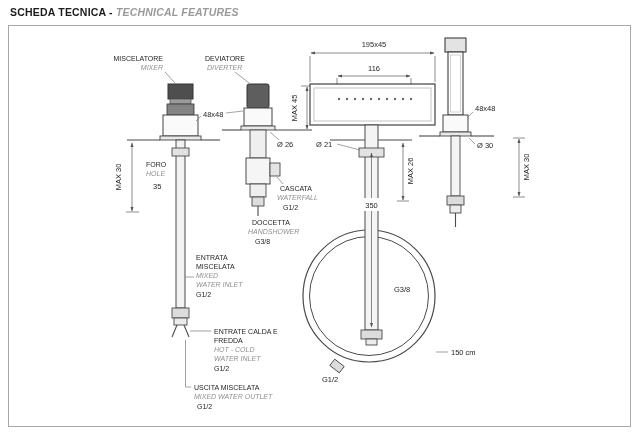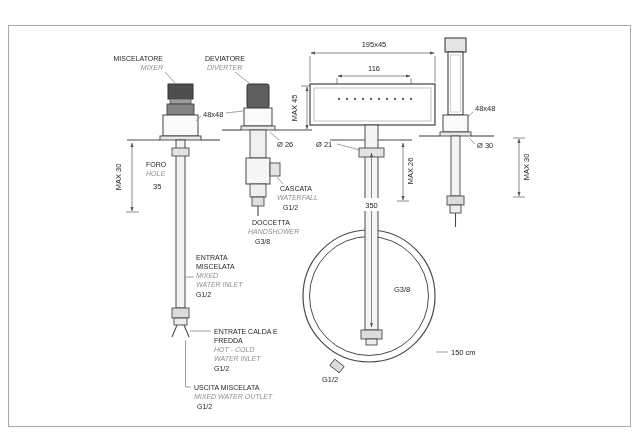--- a/index.html
+++ b/index.html
@@ -16,20 +16,24 @@
   .td { font-family:"Liberation Sans", sans-serif; font-size:7.5px; fill:#1f1f1f; }
   .ln     { stroke:#4a4a4a; stroke-width:1.1; fill:none; }
   .dim    { stroke:#5a5a5a; stroke-width:0.7; fill:none; }
   .leader { stroke:#7a7a7a; stroke-width:0.7; fill:none; }
 </style>
 </head>
 <body>
 
 <div class="page">
 
+  <div class="header">
+    <span class="it">SCHEDA TECNICA -</span>
+    <span class="en">TECHNICAL FEATURES</span>
+  </div>
 
   <div class="frame"></div>
 
   <svg class="drawing" width="640" height="435" viewBox="0 0 640 435">
     <defs>
       <marker id="arr" viewBox="0 0 10 10" refX="9" refY="5" markerWidth="6.5" markerHeight="6.5" orient="auto-start-reverse">
         <path d="M0,1.6 L10,5 L0,8.4 z" fill="#555555"></path>
       </marker>
     </defs>
 

